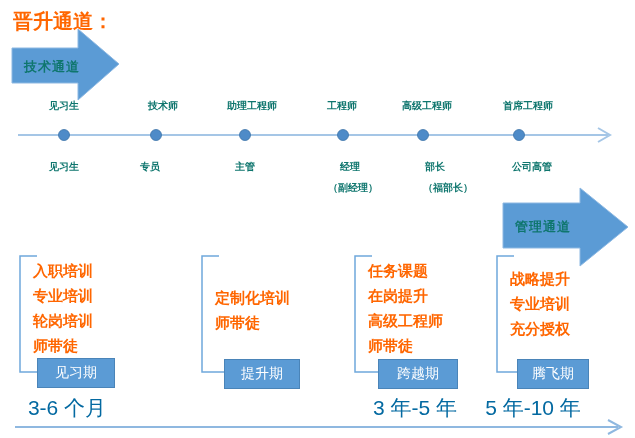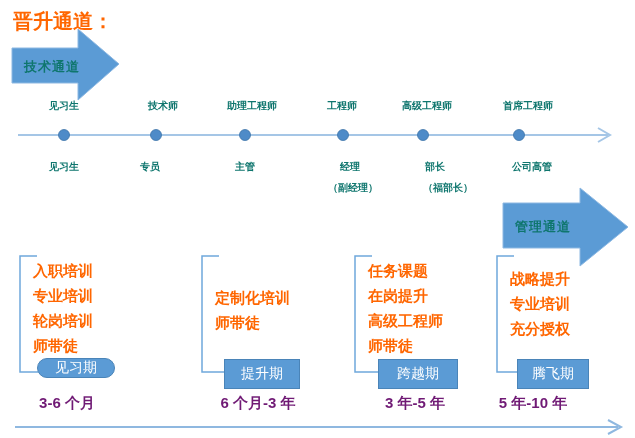--- a/index.html
+++ b/index.html
@@ -11,21 +11,21 @@
   .ctr{transform:translateX(-50%);white-space:nowrap;}
   .title{color:#ff6600;font-size:20px;font-weight:bold;}
   .orange-lbl{color:#0f766e;font-size:10px;font-weight:bold;}
   .arrow-label{color:#0f766e;font-size:13px;font-weight:bold;letter-spacing:1px;white-space:nowrap;}
   .act-list{color:#ff6600;font-size:15px;font-weight:bold;line-height:25px;white-space:nowrap;}
   .stage-box{
     background:#5b9bd5;border:1px solid #4a84b8;color:#ffffff;
     font-size:14px;text-align:center;box-sizing:border-box;
     display:flex;align-items:center;justify-content:center;white-space:nowrap;
   }
-  .duration{color:#701a75;font-size:15px;font-weight:bold;}
+  .duration{color:#0369a1;font-size:21px;font-weight:normal;}
   svg{display:block;}
 </style>
 </head>
 <body>
 
 <div id="canvas">
 
   <svg class="abs" style="left:0;top:0;" width="635" height="438" viewBox="0 0 635 438">
 
     <polygon points="12,48 78,48 78,29 119,64 78,100 78,83 12,83" fill="#5b9bd5" stroke="#8db8e2" stroke-width="1"></polygon>
@@ -73,29 +73,28 @@
 
   <div class="abs ctr orange-lbl" style="left:353px;top:181px;">（副经理）</div>
   <div class="abs ctr orange-lbl" style="left:448px;top:181px;">（福部长）</div>
 
   <div class="abs act-list" style="left:33px;top:258px;">
     <div>入职培训</div>
     <div>专业培训</div>
     <div>轮岗培训</div>
     <div>师带徒</div>
   </div>
-  <div class="abs stage-box" style="left:37px;top:358px;width:78px;height:20px;border-radius:13px;">见习期</div>
+  <div class="abs stage-box" style="left:37px;top:358px;width:78px;height:30px;">见习期</div>
   <div class="abs ctr duration" style="left:67px;top:394px;">3-6 个月</div>
 
   <div class="abs act-list" style="left:215px;top:285px;">
     <div>定制化培训</div>
     <div>师带徒</div>
   </div>
   <div class="abs stage-box" style="left:224px;top:359px;width:76px;height:30px;">提升期</div>
-  <div class="abs ctr duration" style="left:258px;top:394px;">6 个月-3 年</div>
 
   <div class="abs act-list" style="left:368px;top:258px;">
     <div>任务课题</div>
     <div>在岗提升</div>
     <div>高级工程师</div>
     <div>师带徒</div>
   </div>
   <div class="abs stage-box" style="left:378px;top:359px;width:80px;height:30px;">跨越期</div>
   <div class="abs ctr duration" style="left:415px;top:394px;">3 年-5 年</div>
 

